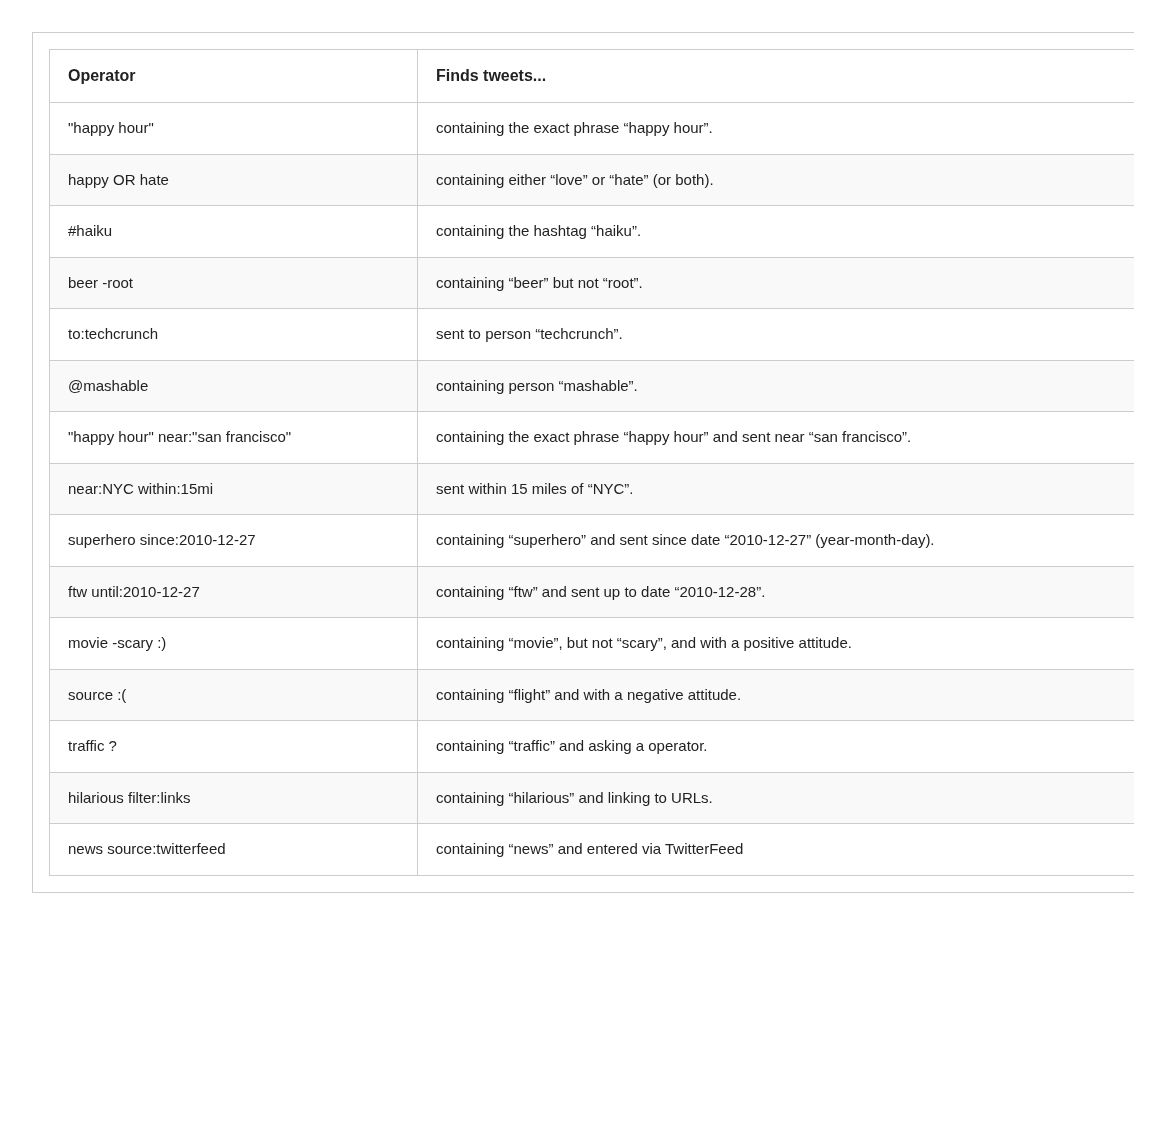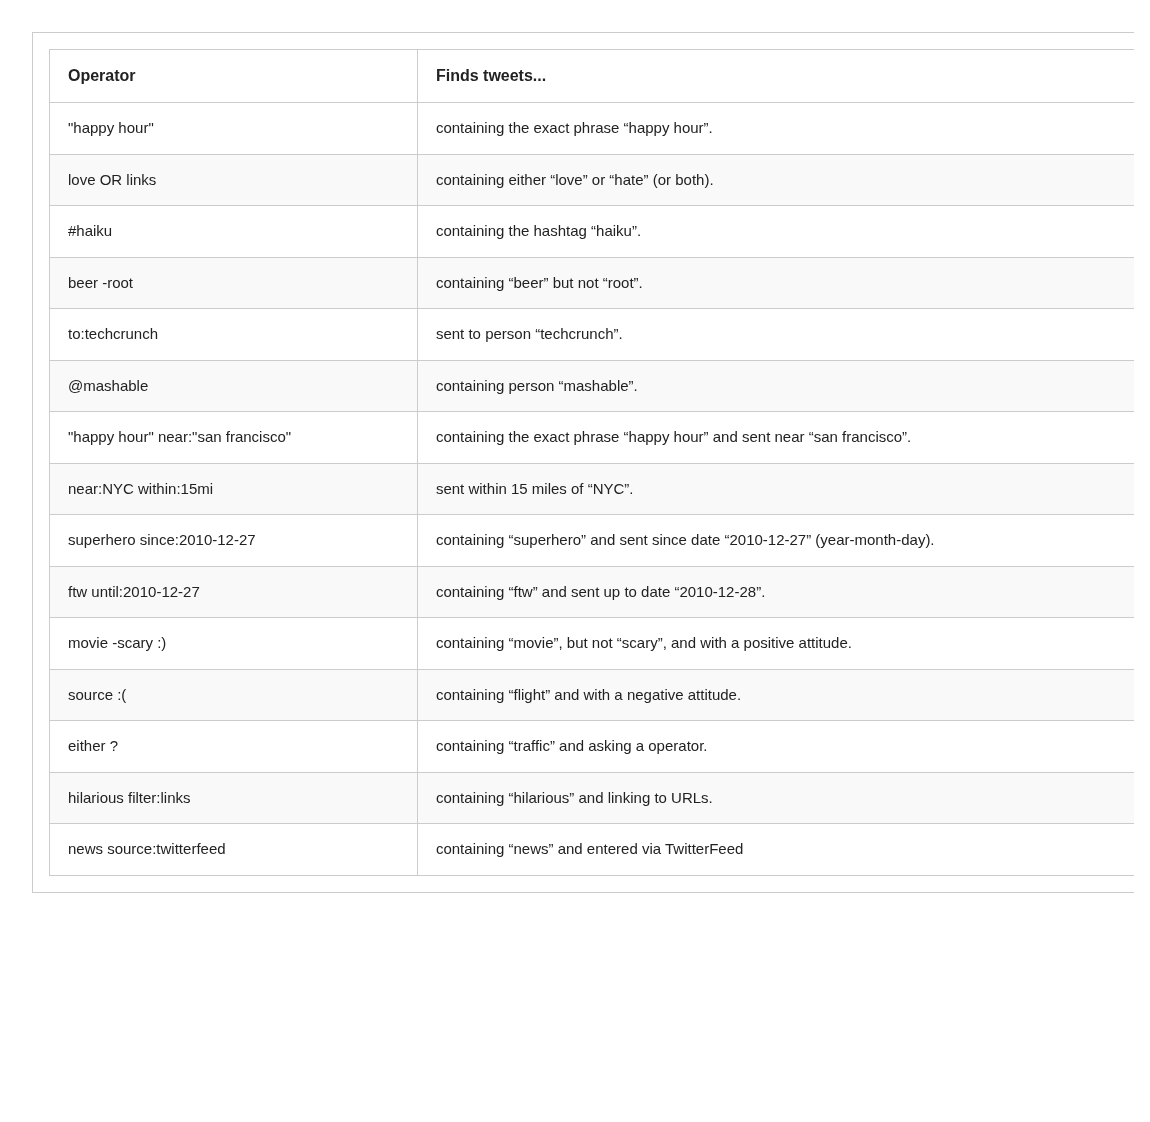--- a/index.html
+++ b/index.html
@@ -57,21 +57,21 @@
         <th>Operator</th>
         <th>Finds tweets...</th>
       </tr>
     </thead>
     <tbody id="table-body">
         <tr>
           <td>"happy hour"</td>
           <td>containing the exact phrase “happy hour”.</td>
         </tr>
         <tr>
-          <td>love OR links</td>
+          <td>happy OR hate</td>
           <td>containing either “love” or “hate” (or both).</td>
         </tr>
         <tr>
           <td>#haiku</td>
           <td>containing the hashtag “haiku”.</td>
         </tr>
         <tr>
           <td>beer -root</td>
           <td>containing “beer” but not “root”.</td>
         </tr>
@@ -101,21 +101,21 @@
         </tr>
         <tr>
           <td>movie -scary :)</td>
           <td>containing “movie”, but not “scary”, and with a positive attitude.</td>
         </tr>
         <tr>
           <td>source :(</td>
           <td>containing “flight” and with a negative attitude.</td>
         </tr>
         <tr>
-          <td>either ?</td>
+          <td>traffic ?</td>
           <td>containing “traffic” and asking a operator.</td>
         </tr>
         <tr>
           <td>hilarious filter:links</td>
           <td>containing “hilarious” and linking to URLs.</td>
         </tr>
         <tr>
           <td>news source:twitterfeed</td>
           <td>containing “news” and entered via TwitterFeed</td>
         </tr>

